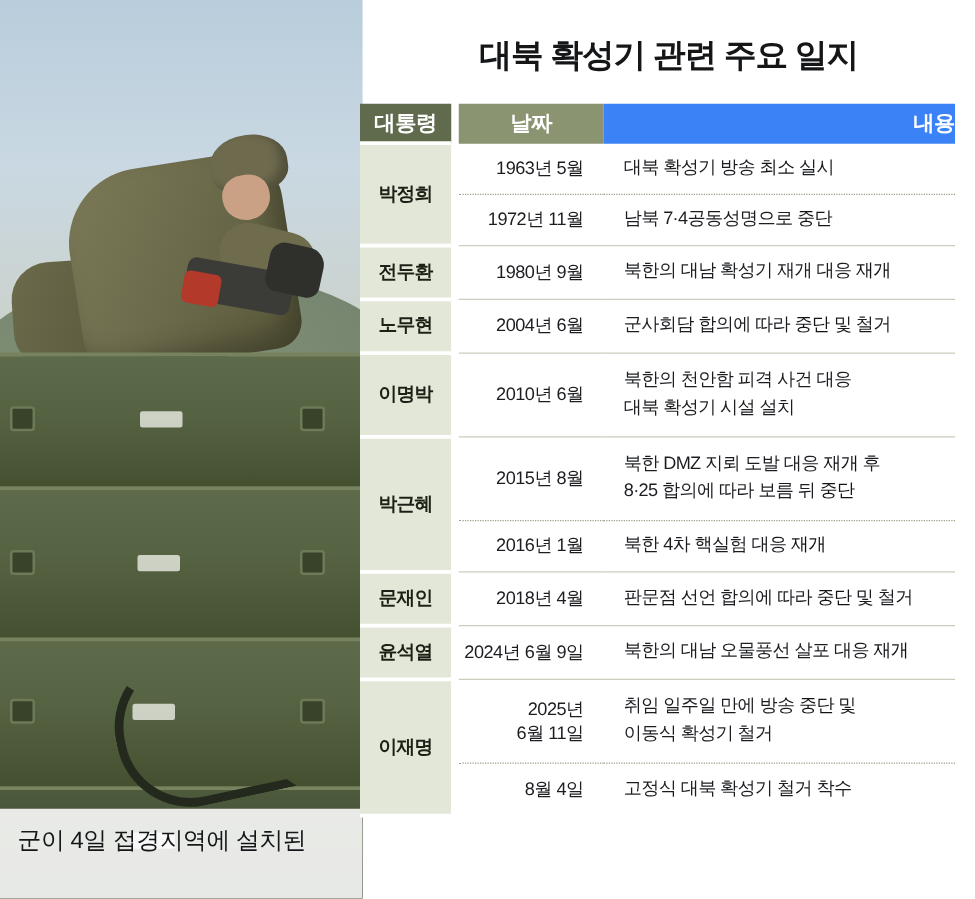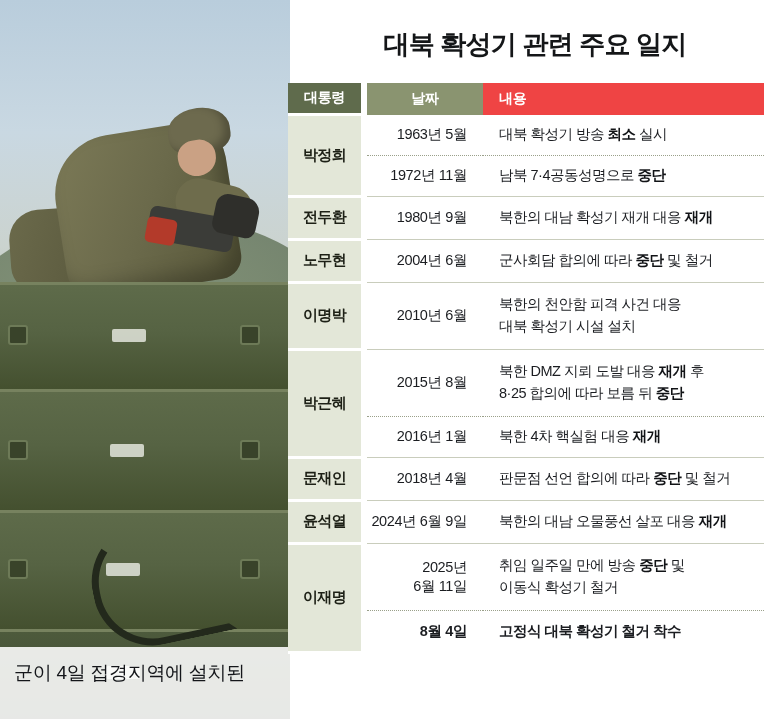--- a/index.html
+++ b/index.html
@@ -154,29 +154,29 @@
     width: 470px;
     border-collapse: collapse;
     table-layout: fixed;
   }
   #table col.c-pres { width: 73px; }
   #table col.c-date { width: 116px; }
   #table col.c-body { width: 281px; }
 
   #table thead th {
     height: 30px;
-    font-size: 14px;
+    font-size: 17px;
     font-weight: bold;
     color: #ffffff;
     letter-spacing: -0.3px;
     padding: 0;
   }
   th.h-pres { background: #5f6b4c; }
   th.h-date { background: #8a9470; }
-  th.h-body { background: #ef4444; text-align: left; padding-left: 16px !important; }
+  th.h-body { background: #3b82f6; text-align: right; padding-left: 16px !important; }
   th.spacer-head { background: transparent; width: 6px; padding: 0 !important; }
 
   #table td { padding: 0; vertical-align: middle; }
 
   td.pres {
     background: #e3e7d8;
     text-align: center;
     font-size: 15px;
     font-weight: bold;
     color: #1d2016;
@@ -198,22 +198,22 @@
     padding-left: 16px !important;
     font-size: 14.5px;
     color: #1b1d21;
     letter-spacing: -0.5px;
     border-bottom: 1px solid #c9cdbc;
     line-height: 1.5;
   }
   tr.dotted td.date, tr.dotted td.body {
     border-bottom: 1px dotted #9aa08a;
   }
-  tr.nob td.date, tr.nob td.body { border-bottom: none; font-weight: bold; }
-  b.em { font-weight: bold; color: #111316; }
+  tr.nob td.date, tr.nob td.body { border-bottom: none; }
+  b.em { font-weight: normal; color: #111316; }
   .sub { display: block; }
 </style>
 </head>
 <body>
 
 <div id="page">
 
   <div id="photo">
     <div class="sky"></div>
     <div class="hill"></div>

